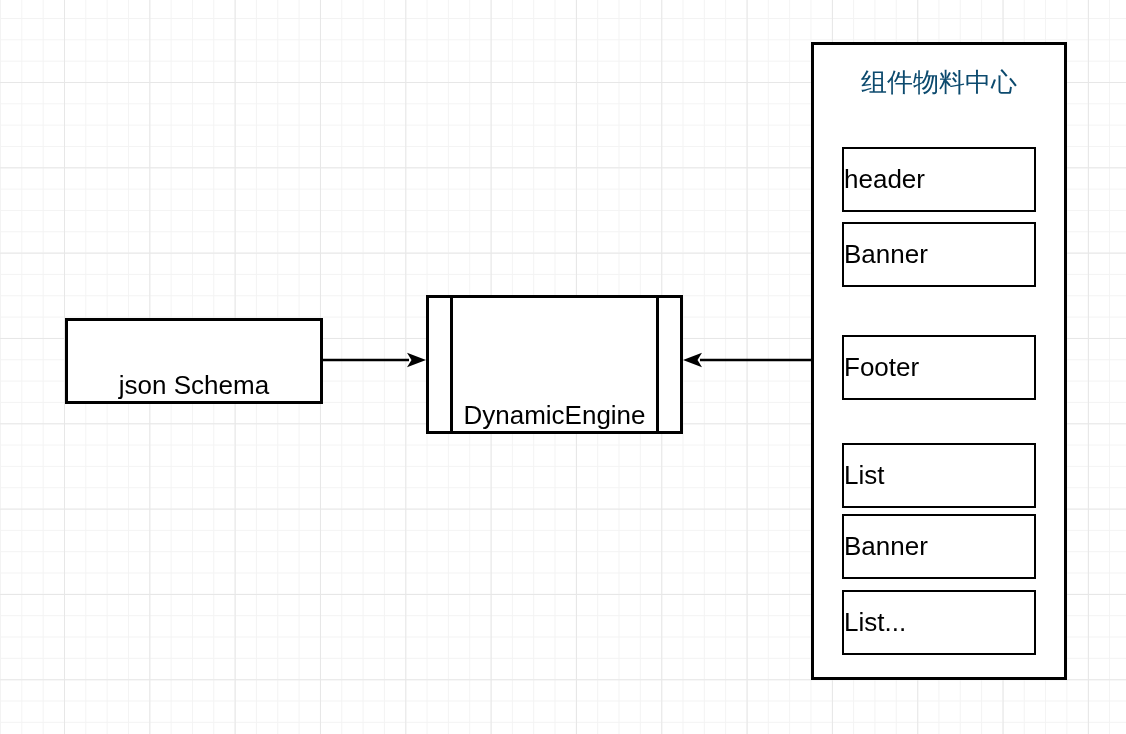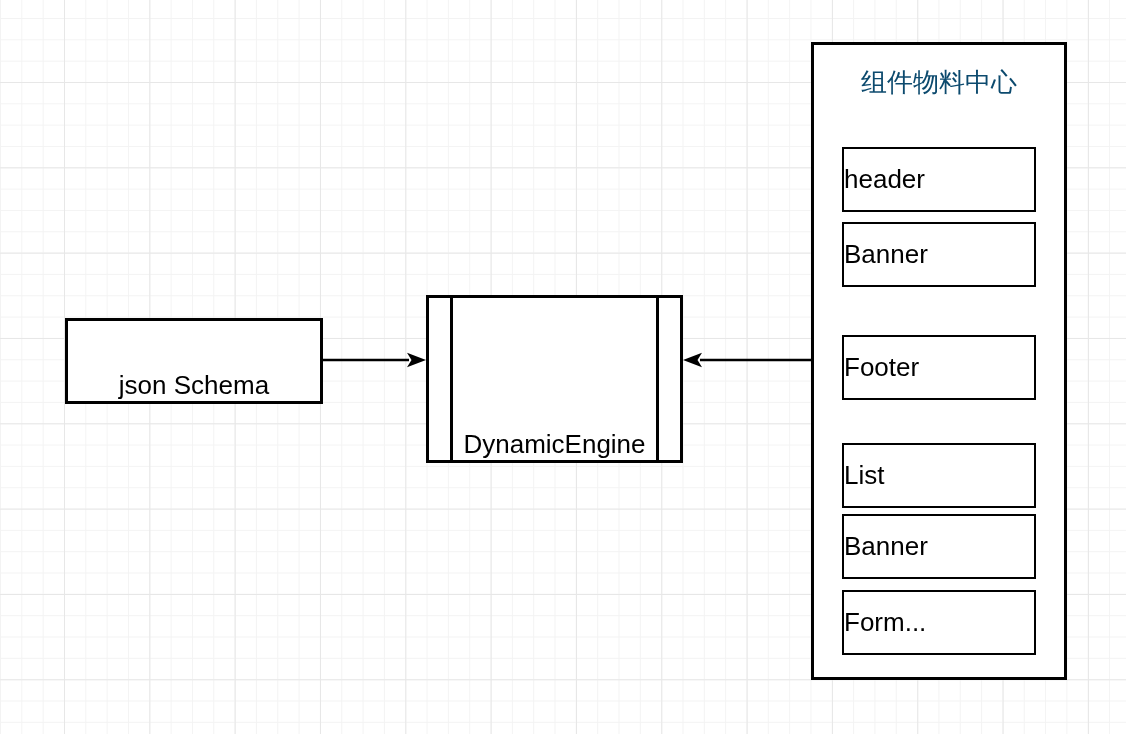--- a/index.html
+++ b/index.html
@@ -42,21 +42,21 @@
     color: #000000;
     font-size: 26px;
     white-space: nowrap;
   }
   .node-json-schema {
     left: 65px; top: 318px;
     width: 258px; height: 86px;
   }
   .node-dynamic-engine {
     left: 426px; top: 295px;
-    width: 257px; height: 168px;
+    width: 257px; height: 139px;
   }
   .process-bar {
     position: absolute;
     top: 0; bottom: 0;
     width: 3px;
     background: #000000;
   }
   .process-bar.left  { left: 21px; }
   .process-bar.right { right: 21px; }
   .material-center {
@@ -140,17 +140,17 @@
     <div class="mc-item i2">
       <span>Footer</span>
     </div>
     <div class="mc-item i4">
       <span>List</span>
     </div>
     <div class="mc-item i5">
       <span>Banner</span>
     </div>
     <div class="mc-item i6">
-      <span>Form...</span>
+      <span>List...</span>
     </div>
   </div>
 
 </div>
 
 </body></html>

